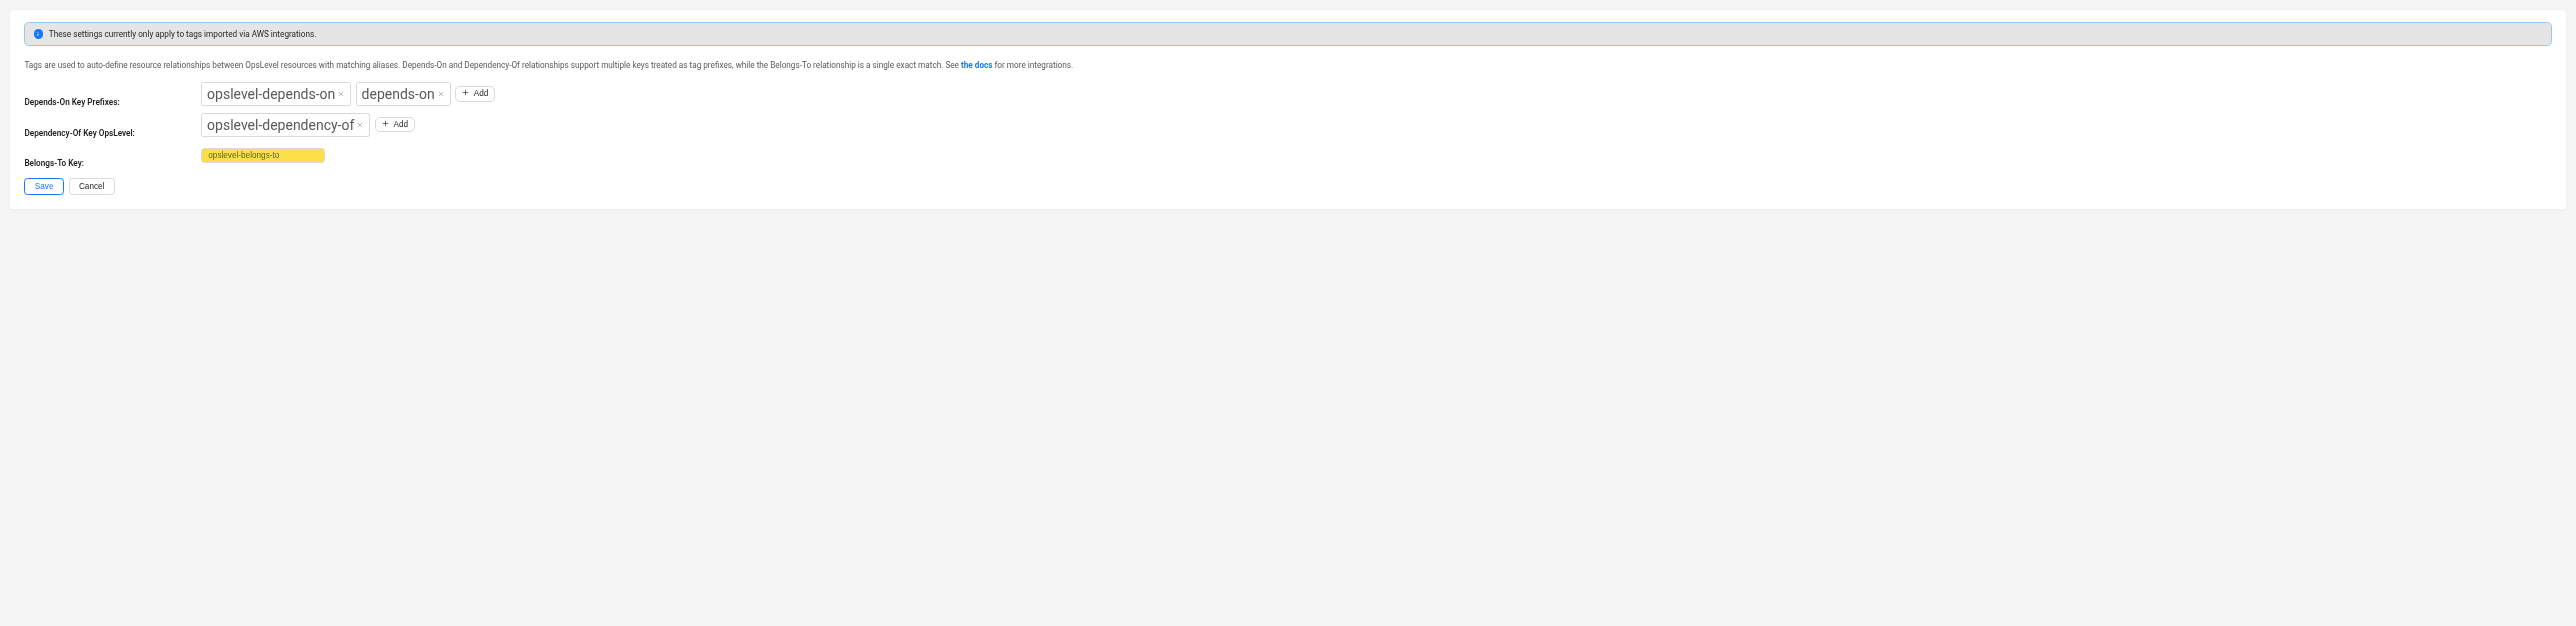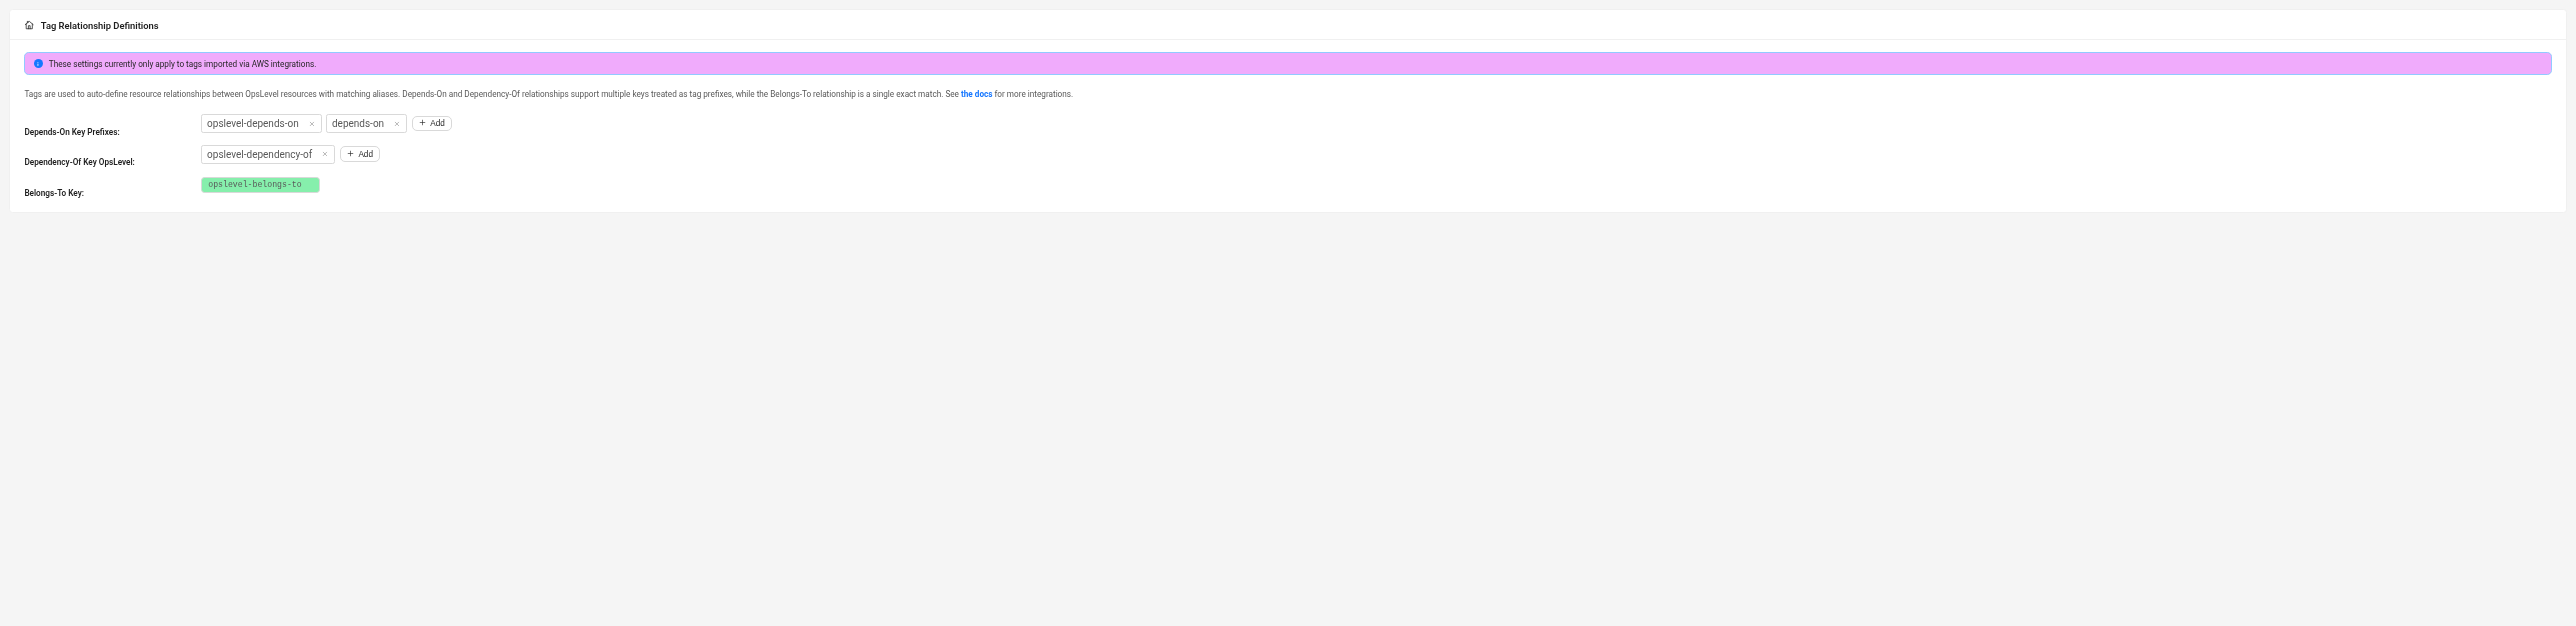--- a/index.html
+++ b/index.html
@@ -26,21 +26,21 @@
     .card-title {
       font-size: 9.4px;
       font-weight: 600;
       color: #1f1f1f;
     }
     .card-body { padding: 11.7px 14px 14px 14px; }
     .alert {
       display: flex;
       align-items: center;
       gap: 5.9px;
-      background: #f0abfc;
+      background: #e5e5e5;
       border: 0.6px solid #91caff;
       border-radius: 4.7px;
       padding: 5.9px 8.2px;
       margin-bottom: 13px;
     }
     .alert-icon {
       width: 9.4px; height: 9.4px; border-radius: 50%;
       background: #1677ff;
       display: inline-flex; align-items: center; justify-content: center;
       flex-shrink: 0;
@@ -62,27 +62,27 @@
     }
     .row-label {
       width: 170px;
       font-weight: 600;
       font-size: 8.2px;
       color: #1f1f1f;
       margin-top: 16px;
     }
     .row-controls { display: flex; align-items: center; gap: 4.7px; flex-wrap: wrap; }
     .chip {
-      display: inline-flex; align-items: center; gap: 9px;
+      display: inline-flex; align-items: center; gap: 2px;
       border: 0.6px solid #d9d9d9;
       border-radius: 2.3px;
       padding: 1.8px 4.7px;
       color: #595959;
       background: #fff;
-      font-size: 10px;
+      font-size: 14px;
       line-height: 1.3;
     }
     .chip-close {
       display: inline-flex; align-items: center; justify-content: center;
       width: 8.2px; height: 8.2px;
       color: #8c8c8c;
       cursor: pointer;
     }
     .chip-close svg { width: 5.9px; height: 5.9px; }
     .add-btn {
@@ -97,22 +97,21 @@
     }
     .add-btn svg { width: 7px; height: 7px; }
     .text-input {
       border: 0.6px solid #d9d9d9;
       border-radius: 3.5px;
       padding: 2.3px 5.9px;
       font-size: 8.2px;
       color: #595959;
       min-width: 94px;
       outline: none;
-      background: #86efac;
-      font-family: Liberation Mono, monospace;
+      background: #fde047;
     }
     .actions { display: flex; gap: 4.7px; margin-top: 9.4px; }
     .btn {
       border-radius: 3.5px;
       padding: 2.9px 9.4px;
       font-size: 8.2px;
       cursor: pointer;
       background: #fff;
     }
     .btn-primary-ghost {
@@ -121,31 +120,20 @@
     }
     .btn-default {
       border: 0.6px solid #d9d9d9;
       color: #262626;
     }
   </style>
 </head>
 <body>
 
 <div class="card">
-  <div class="card-header">
-    <span class="header-icon">
-      <svg viewBox="0 0 24 24" fill="none" stroke="#262626" stroke-width="1.8" stroke-linecap="round" stroke-linejoin="round">
-        <path d="M3 10.5 L12 3 L21 10.5"></path>
-        <path d="M5 9.2 V20 H19 V9.2"></path>
-        <path d="M10 20 V13 H14 V20"></path>
-        <path d="M7.5 6.3 V3.2 H9.7 V4.6"></path>
-      </svg>
-    </span>
-    <div class="card-title">Tag Relationship Definitions</div>
-  </div>
 
   <div class="card-body">
     <div class="alert">
       <span class="alert-icon">
         <svg viewBox="0 0 24 24">
             <circle cx="12" cy="6" r="2"></circle>
             <rect x="10.3" y="10" width="3.4" height="10" rx="1.5"></rect>
           </svg>
       </span>
       <span class="alert-text">These settings currently only apply to tags imported via AWS integrations.</span>
@@ -211,15 +199,19 @@
 
       <div class="row">
         <div class="row-label">Belongs-To Key:</div>
         <div class="row-controls">
           <input type="text" class="text-input" value="opslevel-belongs-to" style="">
         </div>
       </div>
 
     </div>
 
+    <div class="actions">
+      <button class="btn btn-primary-ghost">Save</button>
+      <button class="btn btn-default">Cancel</button>
+    </div>
   </div>
 </div>
 
 
 </body></html>

